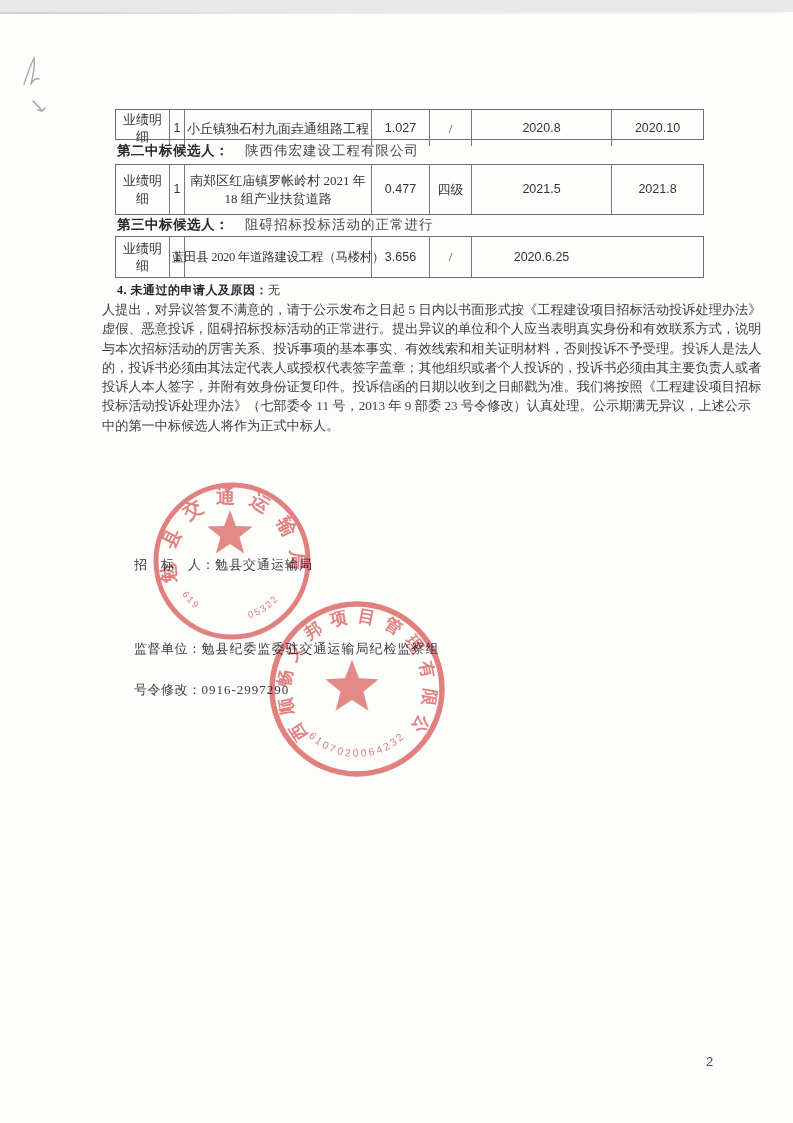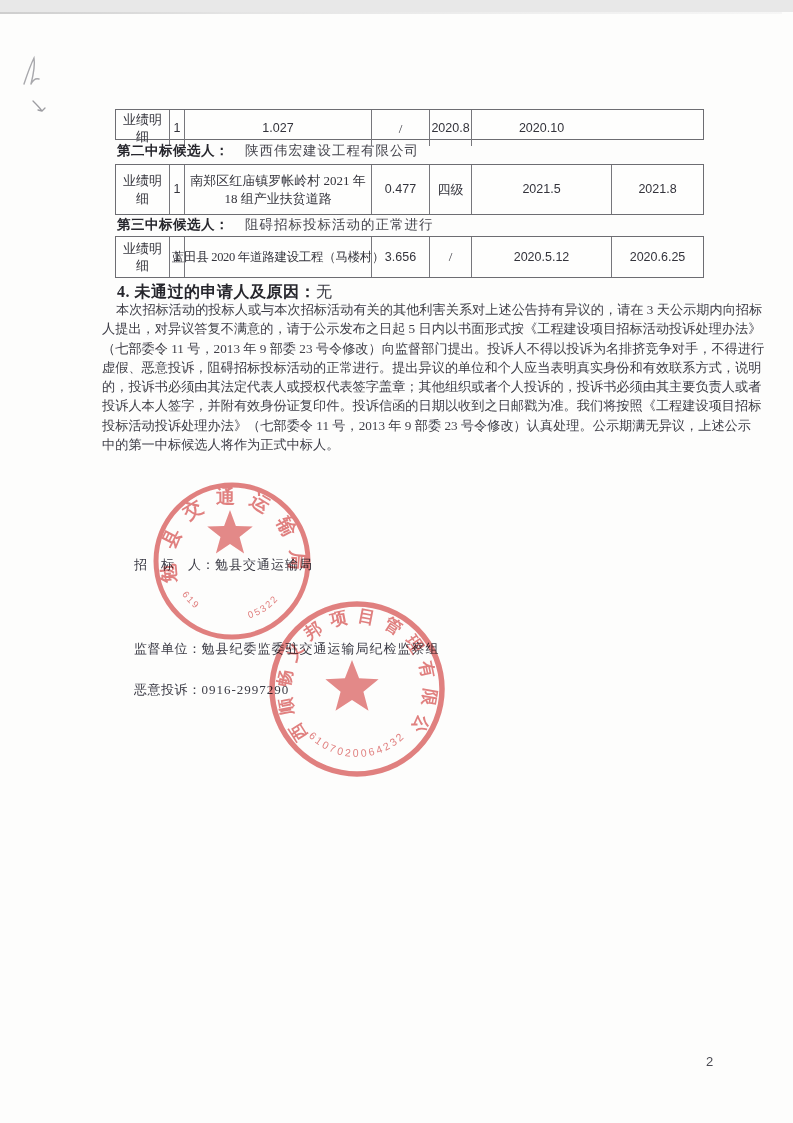--- a/index.html
+++ b/index.html
@@ -31,21 +31,21 @@
     color:#33333b; padding:1px 2px; box-sizing:border-box;
     overflow:visible;
   }
   .ptable .cell:first-child { border-left:none; }
   .cell.num { font-family:"Liberation Sans","DejaVu Sans",sans-serif; font-size:12.5px; }
   .cell.tight { white-space:nowrap; font-size:12.5px; letter-spacing:-0.3px; }
   
   .cand-line { position:absolute; left:117px; font-size:13.5px; white-space:nowrap; }
   .cand-line b { color:#26262c; letter-spacing:.5px; }
   .cand-line span { color:#45454d; letter-spacing:1px;padding-left:16px; }
-  .sec4 { position:absolute; left:117px; font-size:16px; white-space:nowrap; }
+  .sec4 { position:absolute; left:117px; font-size:12px; white-space:nowrap; }
   .sec4 b { color:#26262c; letter-spacing:.5px; }
   .para {
     position:absolute; left:102px; top:288px; width:613px;
     font-size:13.2px; line-height:19.3px; color:#3d3d46;
   }
   .para .para-line { text-align:justify; text-align-last:justify; white-space:nowrap; }
   .para .para-line.first { padding-left:14px; }
   .para .para-line.last { text-align-last:left; white-space:normal; }
   
   .footer-line { position:absolute; left:134px; font-size:13px; white-space:nowrap; color:#3a3a44; }
@@ -67,20 +67,21 @@
   <svg class="pen-mark" style="left:18px;top:42px" width="26" height="36" viewBox="0 0 26 36">
     <path d="M6 30 C10 18 14 8 16 4 C17 10 15 22 13 30 M13 30 C15 26 18 24 21 25" fill="none" stroke="#a8a8ac" stroke-width="1.4" stroke-linecap="round"></path>
   </svg>
   <svg class="pen-mark" style="left:30px;top:86px" width="20" height="18" viewBox="0 0 20 18">
     <path d="M3 3 C7 7 10 10 12 13 M12 13 L15 10 M12 13 L8 12" fill="none" stroke="#9d9da2" stroke-width="1.3" stroke-linecap="round"></path>
   </svg>
 
   <div class="ptable" style="top:97px;height:29px">
     <div class="cell">业绩明细</div>
     <div class="cell num">1</div>
+    <div class="cell">小丘镇独石村九面垚通组路工程</div>
     <div class="cell num">1.027</div>
     <div class="cell">/</div>
     <div class="cell num">2020.8</div>
     <div class="cell num">2020.10</div>
   </div>
 
   <div class="cand-line" style="top:130px">
     <b>第二中标候选人：</b><span>陕西伟宏建设工程有限公司</span>
   </div>
 
@@ -97,47 +98,45 @@
   <div class="cand-line" style="top:204px">
     <b>第三中标候选人：</b><span>阻碍招标投标活动的正常进行</span>
   </div>
 
   <div class="ptable" style="top:224px;height:40px">
     <div class="cell">业绩明细</div>
     <div class="cell num">1</div>
     <div class="cell tight">蓝田县 2020 年道路建设工程（马楼村）</div>
     <div class="cell num">3.656</div>
     <div class="cell">/</div>
-    <div class="cell num">2020.5.12</div>
     <div class="cell num">2020.6.25</div>
   </div>
 
   <div class="sec4" style="top:270px">
     <b>4. 未通过的申请人及原因：</b><span>无</span>
   </div>
 
   <div class="para">
-    <div class="para-line first">本次招标活动的投标人或与本次招标活动有关的其他利害关系对上述公告持有异议的，请在 3 天公示期内向招标</div>
     <div class="para-line">人提出，对异议答复不满意的，请于公示发布之日起 5 日内以书面形式按《工程建设项目招标活动投诉处理办法》</div>
-    <div class="para-line">（七部委令 11 号，2013 年 9 部委 23 号令修改）向监督部门提出。投诉人不得以投诉为名排挤竞争对手，不得进行</div>
     <div class="para-line">虚假、恶意投诉，阻碍招标投标活动的正常进行。提出异议的单位和个人应当表明真实身份和有效联系方式，说明</div>
+    <div class="para-line">与本次招标活动的厉害关系、投诉事项的基本事实、有效线索和相关证明材料，否则投诉不予受理。投诉人是法人</div>
     <div class="para-line">的，投诉书必须由其法定代表人或授权代表签字盖章；其他组织或者个人投诉的，投诉书必须由其主要负责人或者</div>
     <div class="para-line">投诉人本人签字，并附有效身份证复印件。投诉信函的日期以收到之日邮戳为准。我们将按照《工程建设项目招标</div>
     <div class="para-line">投标活动投诉处理办法》（七部委令 11 号，2013 年 9 部委 23 号令修改）认真处理。公示期满无异议，上述公示</div>
     <div class="para-line last">中的第一中标候选人将作为正式中标人。</div>
   </div>
 
   <div class="footer-line" style="top:544px">
     <span class="lbl">招　标　人：</span><span class="val">勉县交通运输局</span>
   </div>
   <div class="footer-line" style="top:628px">
     <span class="lbl">监督单位：</span><span class="val">勉县纪委监委驻交通运输局纪检监察组</span>
   </div>
   <div class="footer-line" style="top:669px">
-    <span class="lbl">恶意投诉：</span><span class="val">0916-2997290</span>
+    <span class="lbl">号令修改：</span><span class="val">0916-2997290</span>
   </div>
 
   <svg class="stamp" style="left:146px;top:464px" width="172" height="172" viewBox="0 0 172 172">
     <circle cx="86" cy="85" r="76" fill="none" stroke="#dc6565" stroke-width="5"></circle>
     <path id="s1arc" d="M 33.4 109.5 A 58 58 0 1 1 138.6 109.5" fill="none"></path>
     <path id="s1bot" d="M 34 115 A 60 60 0 0 0 138 115" fill="none"></path>
     <text font-size="19" font-weight="bold" fill="#dc6565" letter-spacing="13" font-family="Liberation Serif, DejaVu Serif, serif">
       <textPath href="#s1arc" startOffset="50%" text-anchor="middle">勉县交通运输局</textPath>
     </text>
     <text font-size="9.5" fill="#dc6565" letter-spacing="2" font-family="Liberation Sans, DejaVu Sans, sans-serif">

